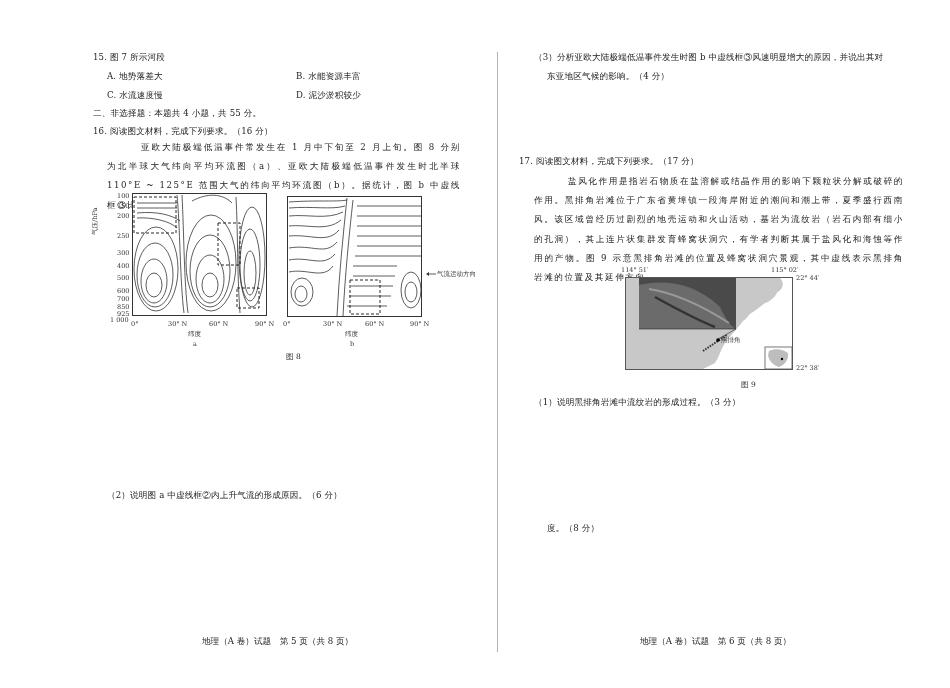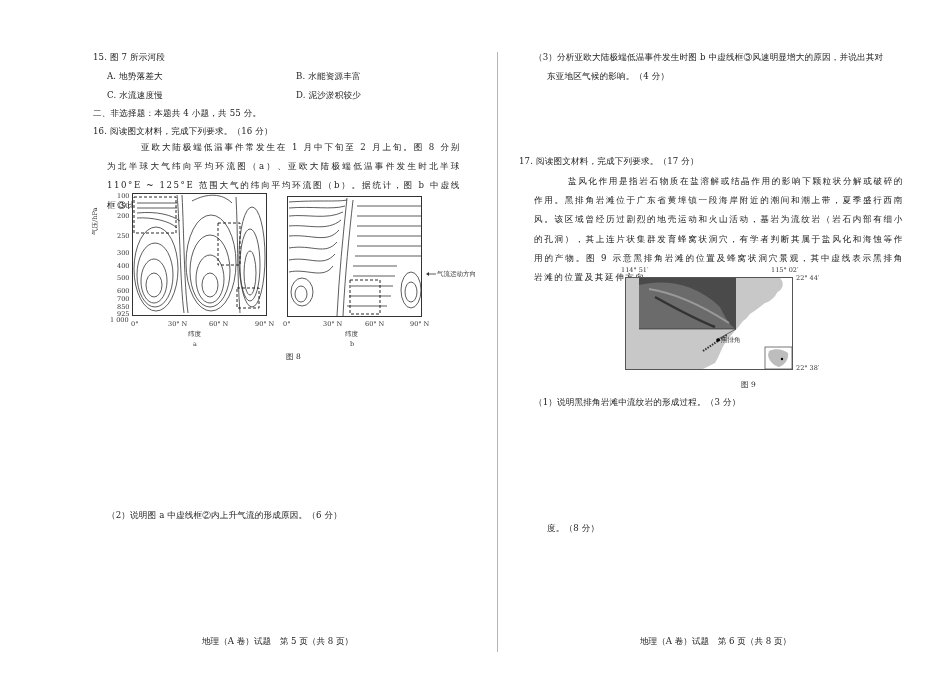--- a/index.html
+++ b/index.html
@@ -126,21 +126,21 @@
 
   <div class="tick" style="left:283px;top:320px;">0°</div>
   <div class="tick" style="left:323px;top:320px;">30° N</div>
   <div class="tick" style="left:365px;top:320px;">60° N</div>
   <div class="tick" style="left:410px;top:320px;">90° N</div>
   <div class="tick" style="left:345px;top:330px;">纬度</div>
   <div class="tick" style="left:350px;top:340px;">b</div>
 
   <div class="cap" style="left:286px;top:352px;">图 8</div>
 
-  <div class="t" style="left:107px;top:489px;margin-top:20px;">（2）说明图 a 中虚线框②内上升气流的形成原因。（6 分）</div>
+  <div class="t" style="left:107px;top:489px;">（2）说明图 a 中虚线框②内上升气流的形成原因。（6 分）</div>
 
   <div class="footer" style="left:202px;">地理（A 卷）试题　第 5 页（共 8 页）</div>
 </div>
 
 <div class="page right">
   <div class="t" style="left:59px;top:51px;">（3）分析亚欧大陆极端低温事件发生时图 b 中虚线框③风速明显增大的原因，并说出其对</div>
   <div class="t" style="left:72px;top:70px;">东亚地区气候的影响。（4 分）</div>
 
   <div class="t" style="left:44px;top:155px;">17. 阅读图文材料，完成下列要求。（17 分）</div>
   <div class="para" style="left:59px;top:172px;width:370px;text-indent:34px;">盐风化作用是指岩石物质在盐溶解或结晶作用的影响下颗粒状分解或破碎的作用。黑排角岩滩位于广东省黄埠镇一段海岸附近的潮间和潮上带，夏季盛行西南风。该区域曾经历过剧烈的地壳运动和火山活动，基岩为流纹岩（岩石内部有细小的孔洞），其上连片状集群发育蜂窝状洞穴，有学者判断其属于盐风化和海蚀等作用的产物。图 9 示意黑排角岩滩的位置及蜂窝状洞穴景观，其中虚线表示黑排角岩滩的位置及其延伸方向。</div>

